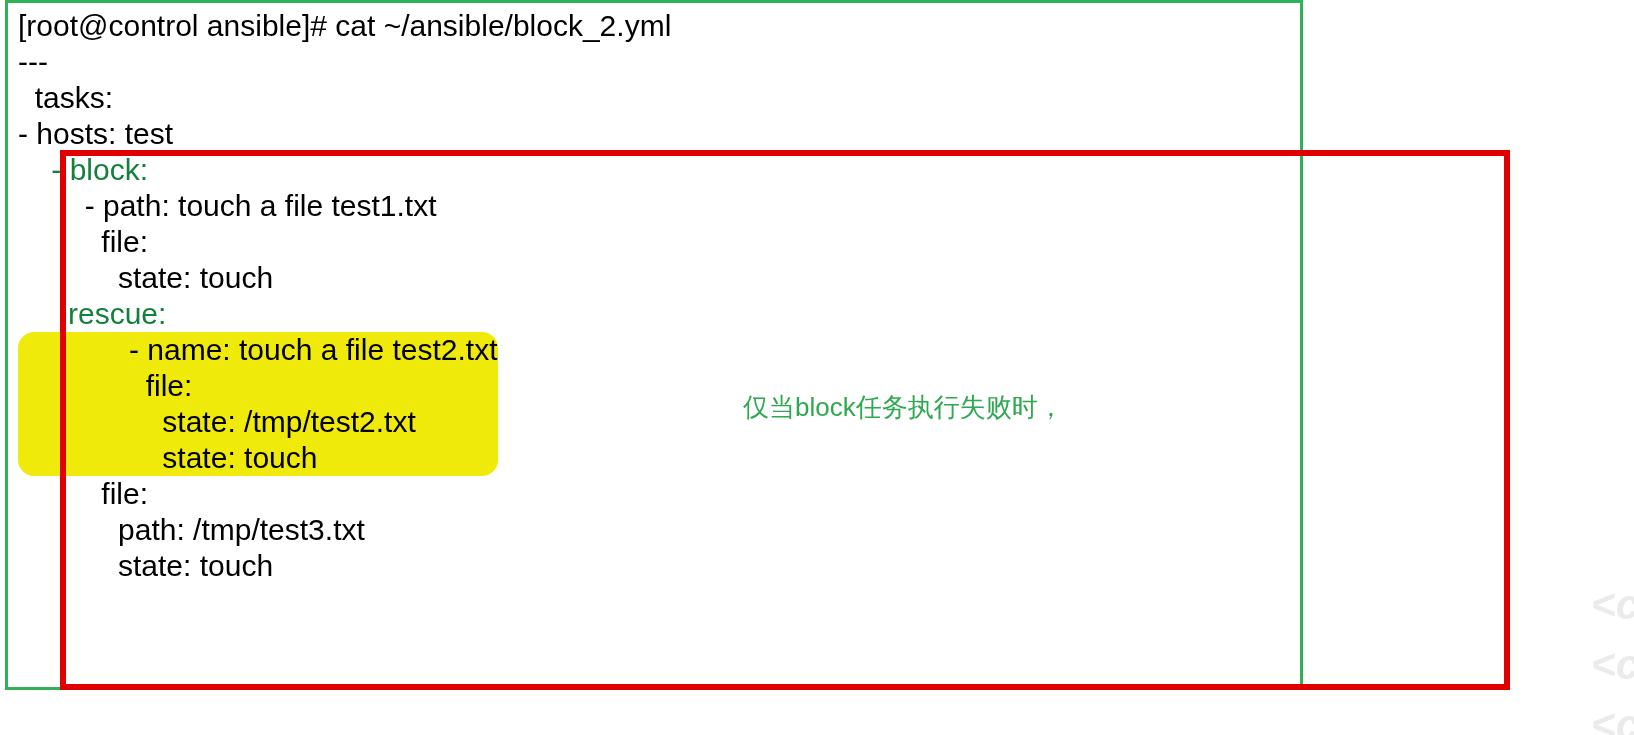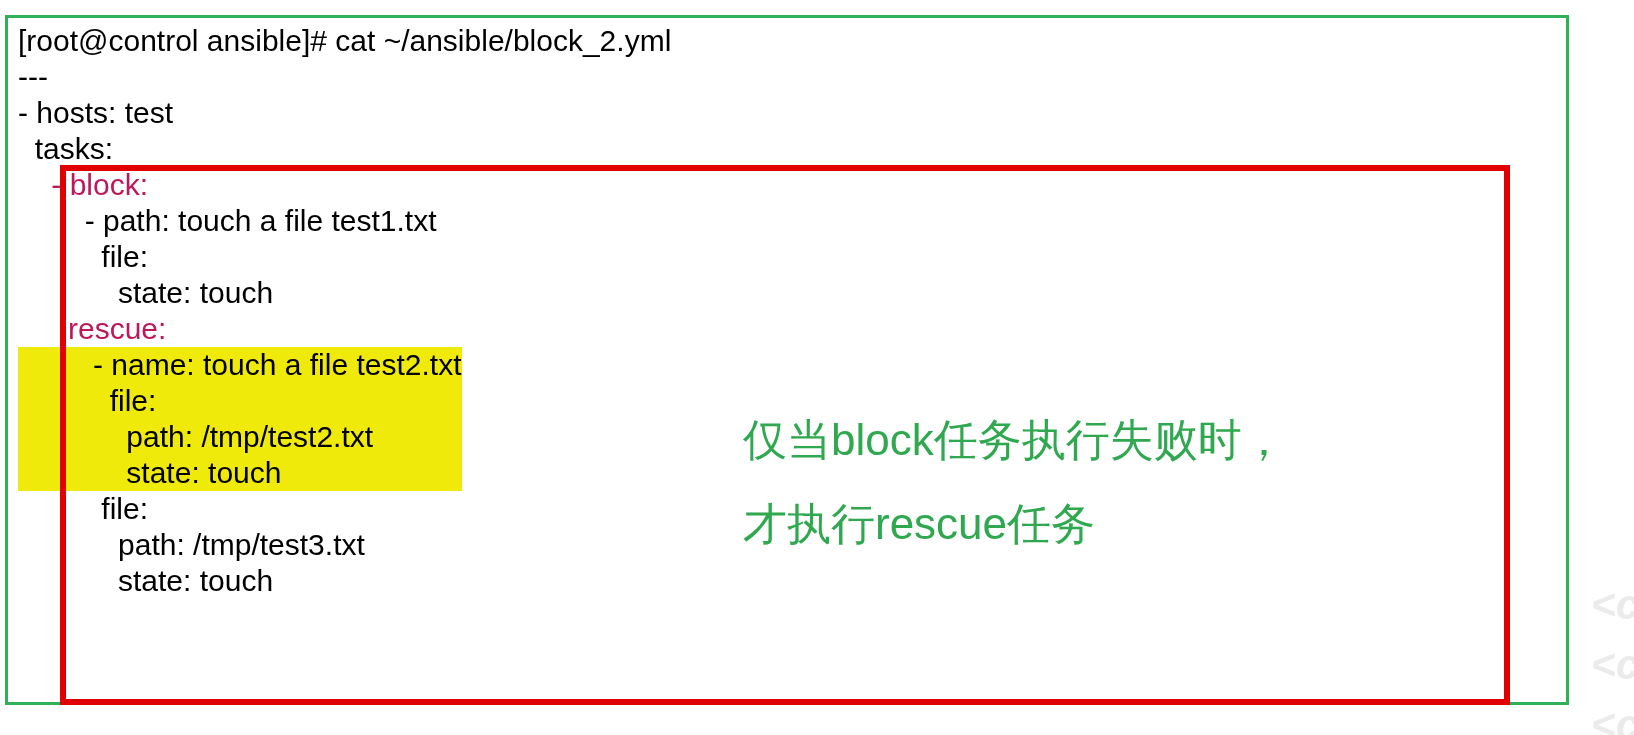--- a/index.html
+++ b/index.html
@@ -8,46 +8,46 @@
       font-size: 30px;
       line-height: 1.2;
       background: #fff;
       position: relative;
       width: 1634px;
       height: 735px;
     }
     .outer-box {
       position: absolute;
       left: 5px;
-      top: 15px;
-      width: 1564px;
+      top: 0;
+      width: 1298px;
       height: 690px;
       border: 3px solid #2fb157;
       padding: 0;
     }
     .txt { white-space: pre; color: #000; }
-    .red { color: #be185d; }
+    .red { color: #15803d; }
     .green-note { color: #2fa84f; font-weight: 500; }
     .line { display: block; padding-left: 10px; }
     .hl { background: #f0ea0a; display: inline-block; }
     .inner-box {
       position: absolute;
       left: 52px;
       top: 147px;
       width: 1450px;
       height: 540px;
       border: 6px solid #e10000;
       pointer-events: none;
     }
     .content { position: relative; padding-top: 5px; }
     .annot {
       position: absolute;
       left: 735px;
       top: 380px;
-      font-size: 44px;
+      font-size: 26px;
       line-height: 1.9;
     }
     .watermark {
       position: absolute;
       right: -5px;
       color: #d8d8d8;
       font-style: italic;
       font-size: 42px;
       font-weight: bold;
       opacity: 0.5;
@@ -57,43 +57,42 @@
     .wm2 { top: 640px; }
     .wm3 { top: 700px; }
   </style>
 </head>
 <body>
 
 <div class="outer-box">
   <div class="content">
     <span class="line txt">[root@control ansible]# cat ~/ansible/block_2.yml</span>
     <span class="line txt">---</span>
+    <span class="line txt">  tasks:</span>
     <span class="line txt">- hosts: test</span>
-    <span class="line txt">  tasks:</span>
     <span class="line txt red">    - block:</span>
     <span class="line txt">        - path: touch a file test1.txt</span>
     <span class="line txt">          file:</span>
     <span class="line txt">            state: touch</span>
     <span class="line txt red">      rescue:</span>
     <div class="line" style="padding-left:0;">
-      <span class="hl" style="margin-left:10px; padding-left:75px;">
+      <span class="hl" style="margin-left:10px; padding-left:111px;border-radius:16px;">
         <span class="txt" style="display:block">- name: touch a file test2.txt</span>
         <span class="txt" style="display:block">  file:</span>
-        <span class="txt" style="display:block">    path: /tmp/test2.txt</span>
+        <span class="txt" style="display:block">    state: /tmp/test2.txt</span>
         <span class="txt" style="display:block">    state: touch</span>
       </span>
     </div>
     <span class="line txt">          file:</span>
     <span class="line txt">            path: /tmp/test3.txt</span>
     <span class="line txt">            state: touch</span>
   </div>
 
   <div class="annot">
     <div class="green-note">仅当block任务执行失败时，</div>
-    <div class="green-note">才执行rescue任务</div>
   </div>
 
   <div class="inner-box"></div>
 </div>
 
 <div class="watermark wm1">&lt;c</div>
 <div class="watermark wm2">&lt;c</div>
 <div class="watermark wm3">&lt;c</div>
 
 </body></html>

